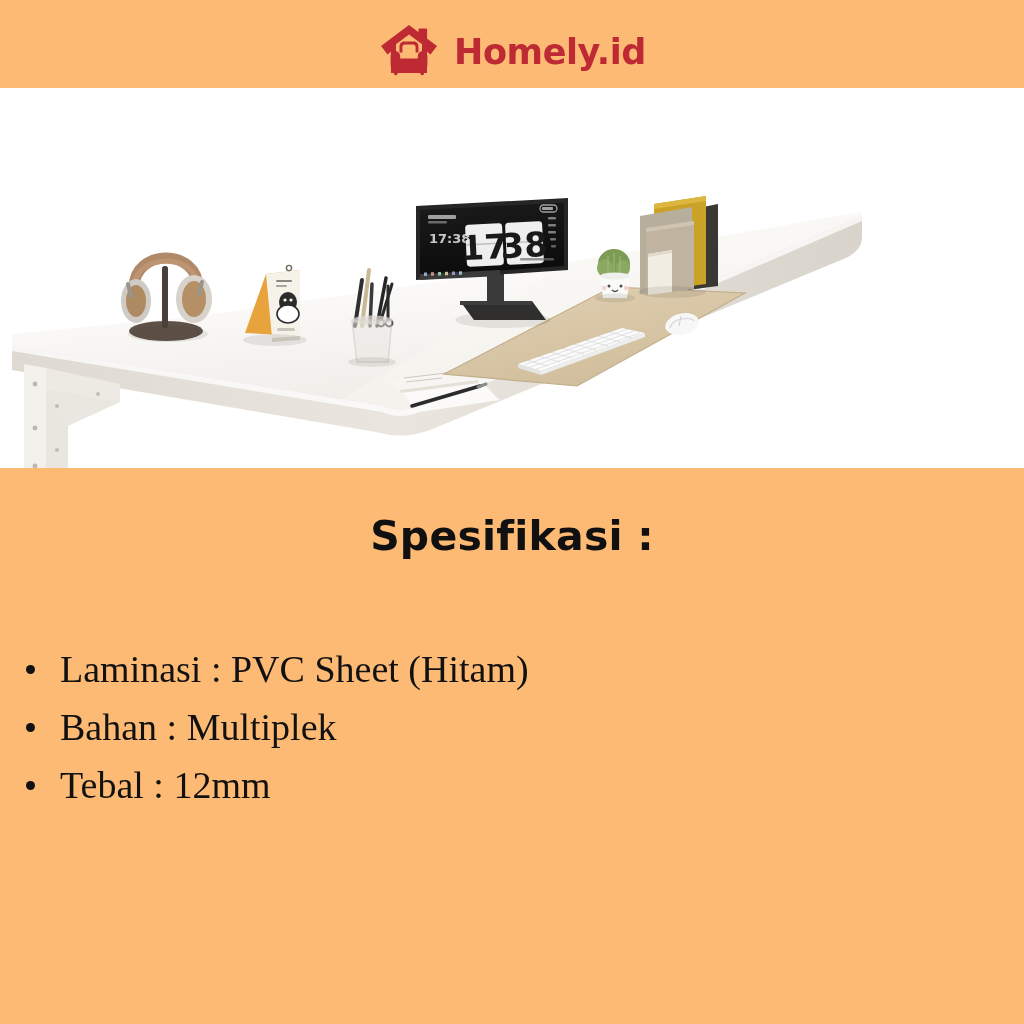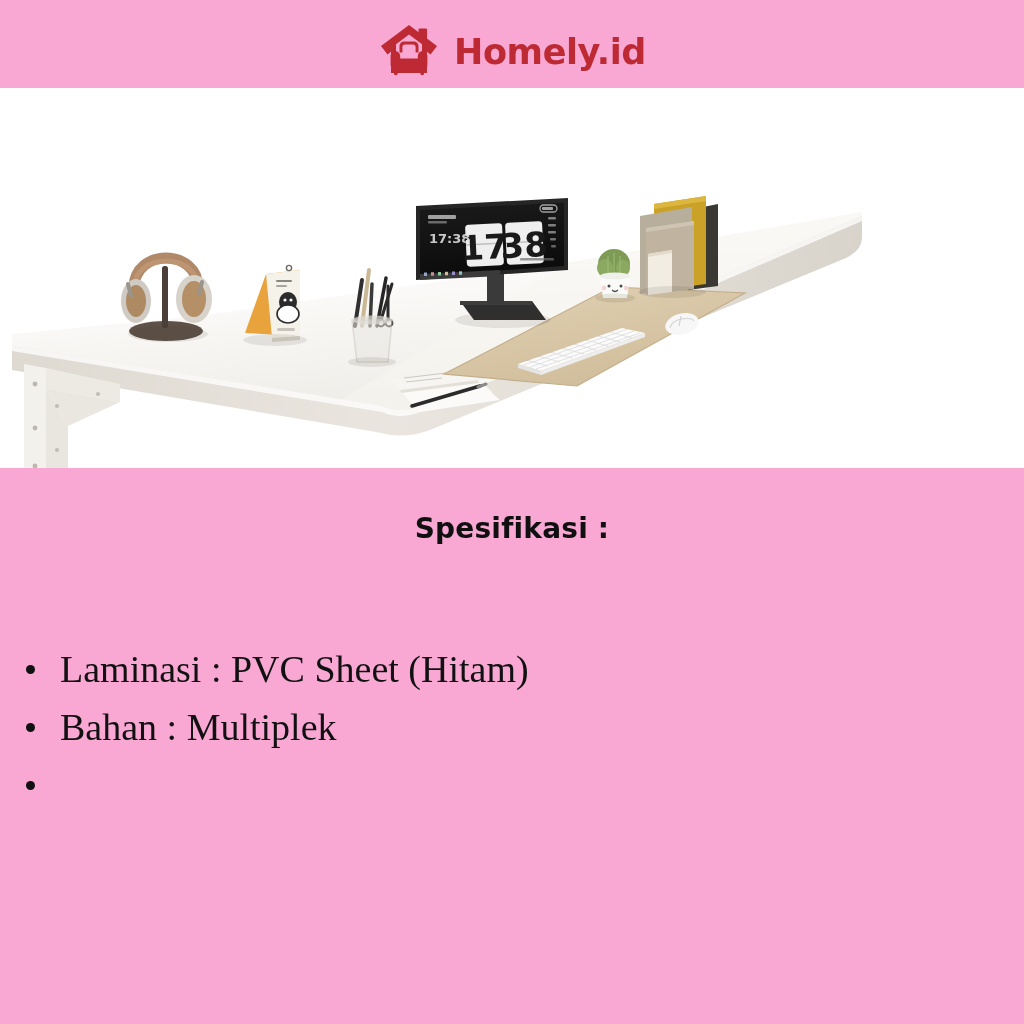--- a/index.html
+++ b/index.html
@@ -12,21 +12,21 @@
     width: 1024px;
     height: 1024px;
     overflow: hidden;
     font-family: "Liberation Sans", sans-serif;
     -webkit-font-smoothing: antialiased;
   }
   .page {
     position: relative;
     width: 1024px;
     height: 1024px;
-    background: #f9a8d4;
+    background: #fdba74;
   }
 
   
   .brand {
     position: absolute;
     left: 0;
     top: 20px;
     width: 1024px;
     height: 66px;
     display: flex;
@@ -61,21 +61,21 @@
   .photo-svg { display: block; width: 1024px; height: 380px; }
 
   
   .spec-heading {
     position: absolute;
     left: 0;
     top: 512px;
     width: 1024px;
     text-align: center;
     font-family: "DejaVu Sans", sans-serif;
-    font-size: 28px;
+    font-size: 41px;
     font-weight: bold;
     color: #101010;
     letter-spacing: 0.2px;
   }
 
   
   .spec-list {
     position: absolute;
     left: 0;
     top: 640px;
@@ -387,16 +387,17 @@
     <li class="spec-item">
       <span class="bullet"></span>
       <span class="spec-text">Laminasi : PVC Sheet (Hitam)</span>
     </li>
     <li class="spec-item">
       <span class="bullet"></span>
       <span class="spec-text">Bahan : Multiplek</span>
     </li>
     <li class="spec-item">
       <span class="bullet"></span>
+      <span class="spec-text">Tebal : 12mm</span>
     </li>
   </ul>
 
 </div>
 
 </body></html>

